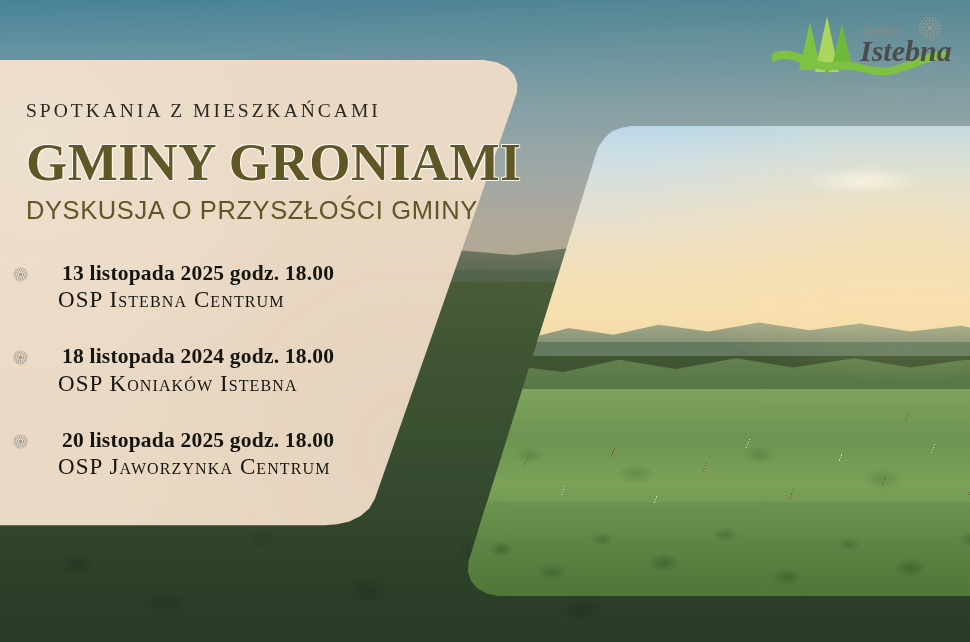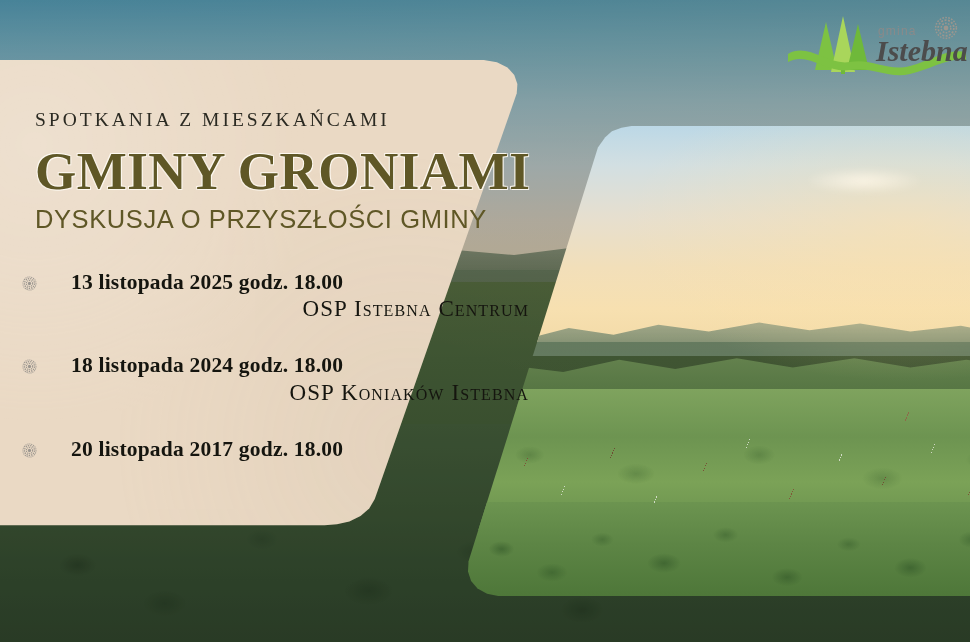--- a/index.html
+++ b/index.html
@@ -138,21 +138,21 @@
     background:#ead9c4;
     clip-path:polygon(0% 0%,84.5% 0%,86.6% .5%,88.3% 1.6%,89.4% 3.2%,89.9% 5.1%,89.8% 7.1%,66.9% 93.4%,66.0% 95.4%,64.6% 97.0%,62.8% 98.2%,60.8% 98.8%,58.8% 99.0%,0% 99.0%);
     box-shadow:0 2px 26px rgba(60,50,35,.20);
   }
   .beige-grain{position:absolute;inset:0;opacity:.35;
     background:
       radial-gradient(circle at 12% 18%,rgba(255,255,255,.55),transparent 42%),
       radial-gradient(circle at 72% 82%,rgba(190,170,145,.35),transparent 50%);}
 
   
-  .content{position:absolute;left:0;top:60px;width:520px;padding:9px;}
+  .content{position:absolute;left:0;top:60px;width:520px;padding:0;}
 
   .eyebrow{
     margin:40px 0 0 26px;
     font-family:"Liberation Serif",serif;
     font-size:19.5px;letter-spacing:3.0px;
     color:#2b2a22;font-weight:400;
     white-space:nowrap;
   }
   .title{
     margin:13px 0 0 26px;
@@ -185,33 +185,32 @@
   }
   .event-date{
     font-family:"Liberation Serif",serif;
     font-size:21.5px;font-weight:700;
     color:#15150f;letter-spacing:.2px;
     line-height:1.18;
     white-space:nowrap;
     margin-left:24px;
   }
   .event-place{
-    margin-left:9px;
+    margin-left:20px;
     font-family:"Liberation Serif",serif;
     font-size:23px;font-weight:400;
     color:#15150f;
     font-variant:small-caps;
     letter-spacing:1.1px;
     line-height:1.22;
     white-space:nowrap;
-    text-align:right;
-  }
-
-  
-  .logo{position:absolute;right:0;top:8px;width:186px;height:78px;}
+  }
+
+  
+  .logo{position:absolute;right:16px;top:8px;width:186px;height:78px;}
 </style>
 </head>
 <body>
 
 <div class="poster">
 
   <div class="bg-photo">
     <div class="bg-sky"></div>
     <div class="bg-hills-far"></div>
     <div class="bg-mid"></div>
@@ -284,21 +283,22 @@
         <span class="rosette">
           <svg viewBox="0 0 24 24" width="17" height="17" aria-hidden="true">
             <g fill="#9b968f">
               <circle cx="12" cy="12" r="2.3"></circle>
               <circle cx="12" cy="12" r="4.4" fill="none" stroke="#9b968f" stroke-width="1.5" stroke-dasharray="1.6 1.2"></circle>
               <circle cx="12" cy="12" r="7.0" fill="none" stroke="#9b968f" stroke-width="1.7" stroke-dasharray="1.9 1.4"></circle>
               <circle cx="12" cy="12" r="9.2" fill="none" stroke="#9b968f" stroke-width="1.5" stroke-dasharray="1.5 1.3"></circle>
             </g>
           </svg>
         </span>
-        <div class="event-date">20 listopada 2017 godz. 18.00</div>
+        <div class="event-date">20 listopada 2025 godz. 18.00</div>
+        <div class="event-place">OSP Jaworzynka Centrum</div>
       </li>
 
     </ul>
   </div>
 
   <div class="logo">
     <svg viewBox="0 0 186 78" width="186" height="78" aria-hidden="true">
 
       <g>
         <path d="M31 62 L42 14 L53 62 Z" fill="#7DC242"></path>

